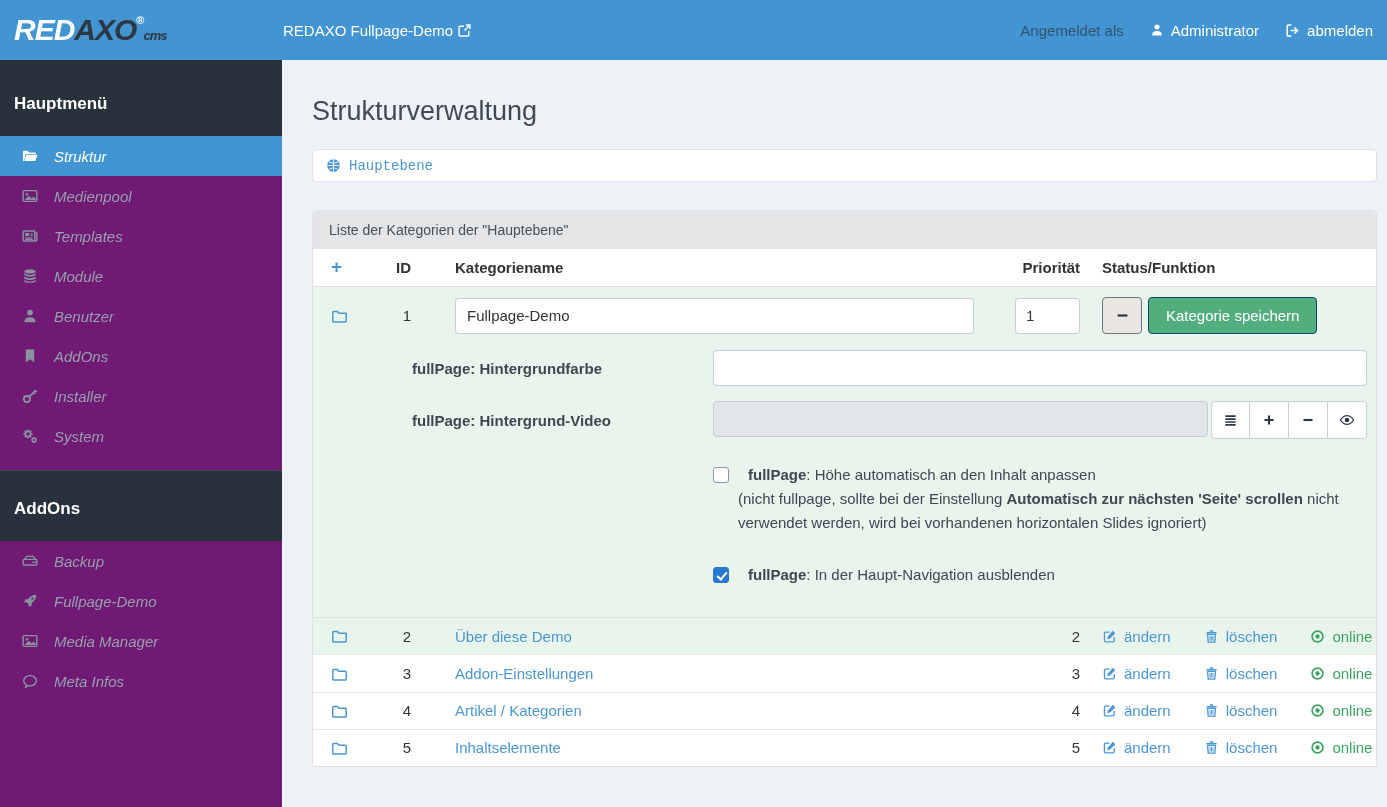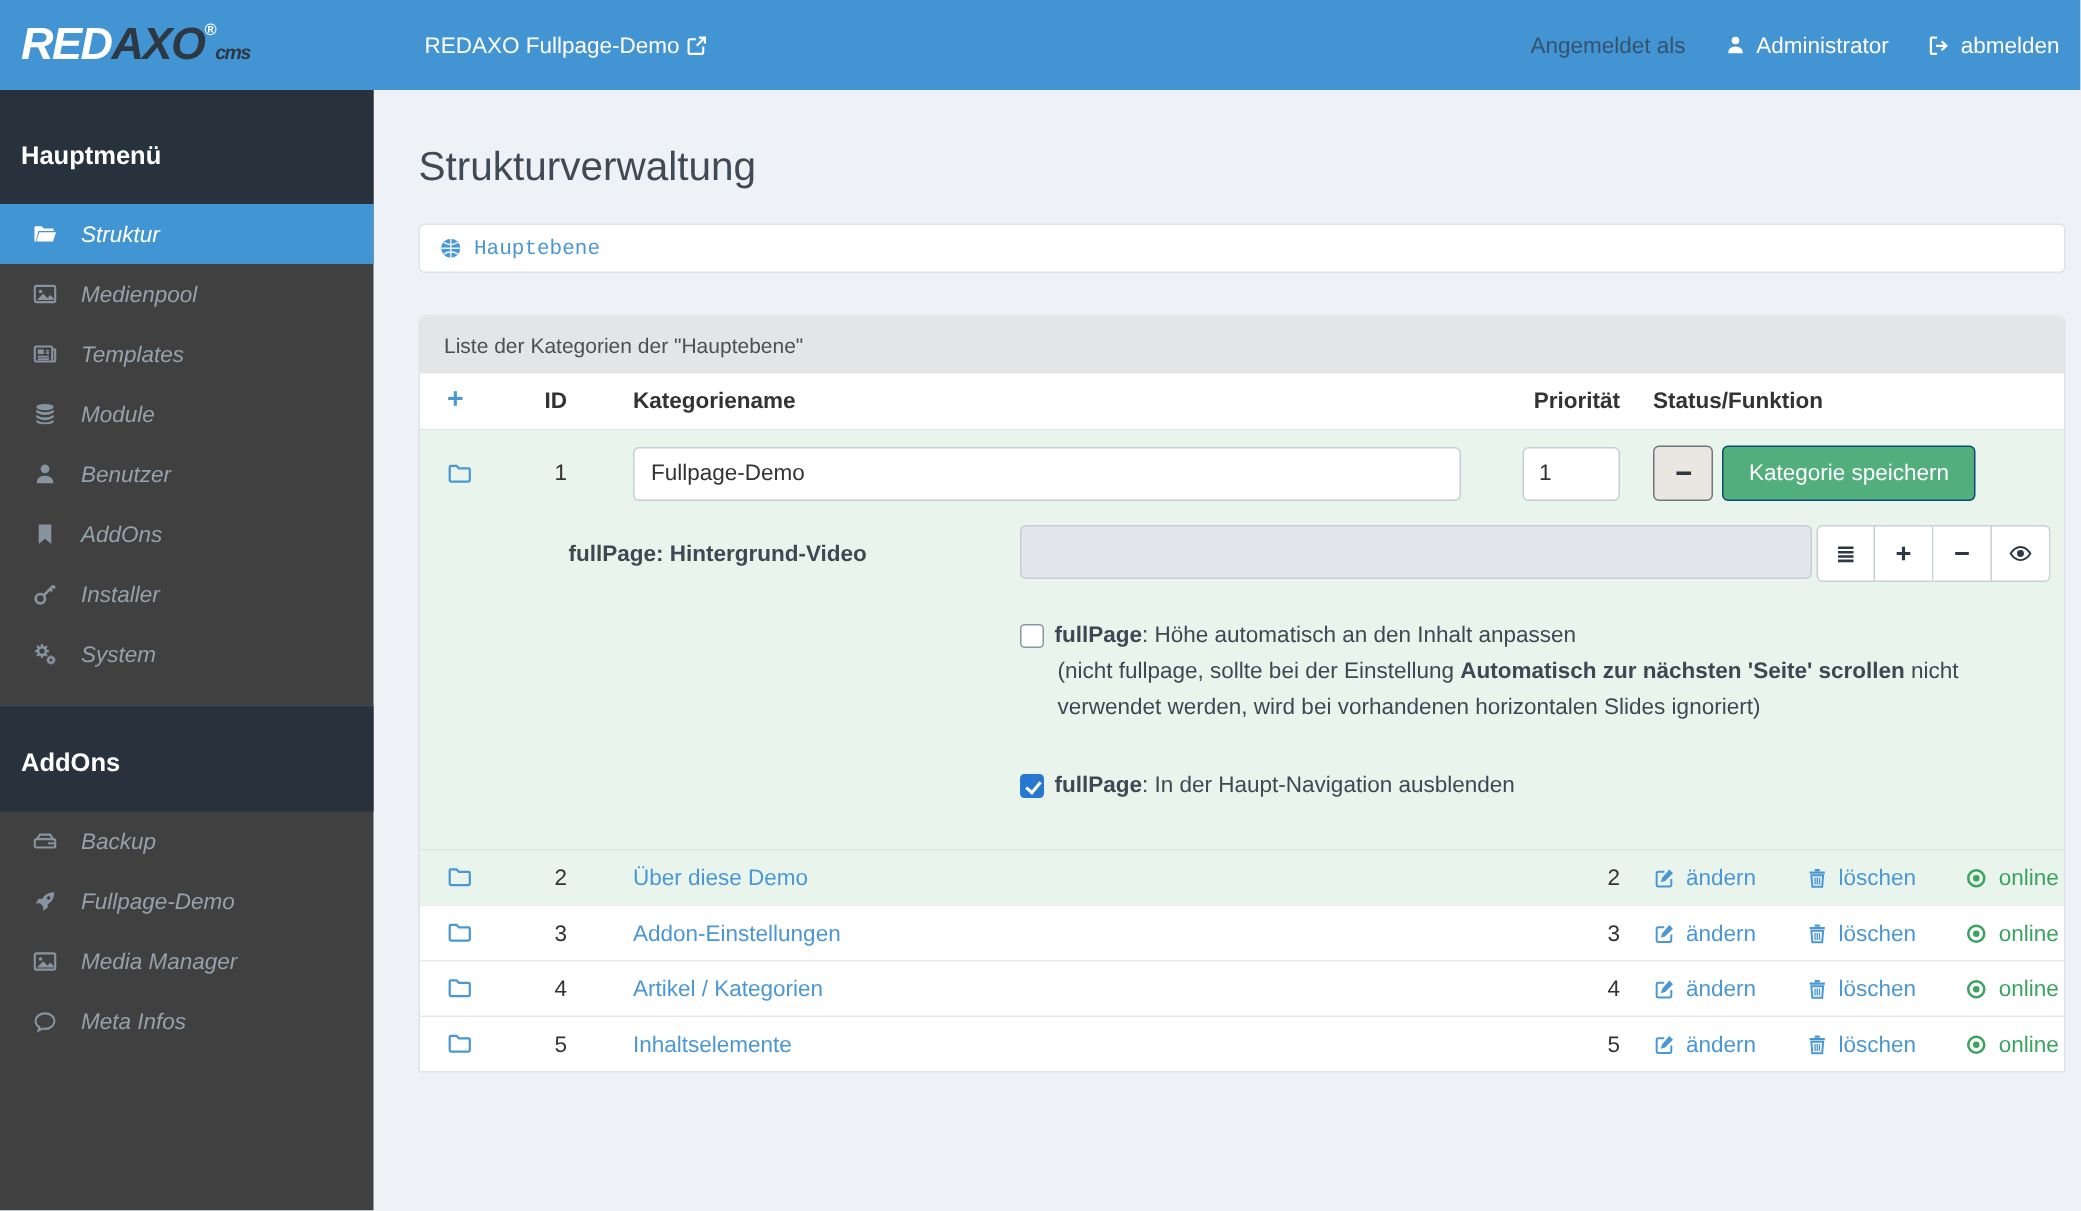--- a/index.html
+++ b/index.html
@@ -17,21 +17,21 @@
   .site-link { color:#fff; font-size:15px; margin-left:34px; display:flex; align-items:center; gap:4px; text-decoration:none; cursor:pointer; }
   .topbar-right { position:absolute; right:14px; display:flex; align-items:center; gap:26px; font-size:15px; }
   .muted-label { color:#34536f; }
   .top-user, .top-logout { color:#fff; display:flex; align-items:center; gap:7px; cursor:pointer; }
   .icon { display:inline-block; vertical-align:middle; flex:none; }
 
   
   .page-body { display:flex; height:747px; }
 
   
-  .sidebar { width:249px; background:#404040; flex:none; }
+  .sidebar { width:282px; background:#701a75; flex:none; }
   .nav-heading { background:#27323d; padding:34px 14px 22px 14px; color:#fff; font-size:17px; font-weight:bold; }
   .nav-heading.second { padding:28px 14px 22px 14px; }
   .nav-item { height:40px; display:flex; align-items:center; padding-left:22px; gap:16px; color:#96a1ac; font-size:15px; cursor:pointer;font-style:italic; }
   .nav-item .icon { color:#8794a0; }
   .nav-item.active { background:#4295d3; color:#fff; }
   .nav-item.active .icon { color:#fff; }
   .nav-divider { border-top:1px solid #3c4956; margin-top:14px; }
 
   
   .main { flex:1; padding:22px 10px 0 30px; }
@@ -64,21 +64,21 @@
   .form-row { display:flex; align-items:center; margin-bottom:15px; }
   .form-label { width:400px; padding-left:99px; font-weight:bold; font-size:15px; color:#3d4852; flex:none; }
   .form-field { flex:1; display:flex; }
   .form-field .text-input.disabled { background:#e2e6ea; }
   .media-btns { display:flex; flex:none; }
   .media-btn { width:39px; height:38px; background:#fff; border:1px solid #c9d1d8; border-left:none; display:flex; align-items:center; justify-content:center; color:#2d3845; cursor:pointer; }
   .media-btn:first-child { border-left:1px solid #c9d1d8; border-radius:4px 0 0 4px; margin-left:3px; }
   .media-btn:last-child { border-radius:0 4px 4px 0; }
 
   .check-row { margin:24px 0 0 400px; font-size:15px; color:#3d4852; line-height:24px; max-width:700px; }
-  .check-line { display:flex; gap:7px; align-items:flex-start; }
+  .check-line { display:flex; gap:19px; align-items:flex-start; }
   .checkbox { width:16px; height:16px; border:1px solid #8b98a4; border-radius:3px; background:#fff; margin-top:4px; flex:none; cursor:pointer; position:relative; }
   .checkbox.on { background:#2779d0; border-color:#2779d0; }
   .checkbox.on::after { content:""; position:absolute; left:4.5px; top:1.5px; width:4px; height:8px; border:solid #fff; border-width:0 2px 2px 0; transform:rotate(40deg); }
   .check-note { margin-left:25px; }
   b { color:#3d4852; }
 
   .cat-row { border-top:1px solid #e6eaed; padding:9px 0; background:#fff; }
   .cat-row.highlight { background:#e9f4ed; border-top:none; }
   .cat-row .col-icon { color:#4b97d4; }
   .cat-link { color:#4b97d4; text-decoration:none; cursor:pointer; }
@@ -339,20 +339,26 @@
             <button class="btn-minus">
                 <svg class="icon" width="15" height="15">
                   <use href="#i-minus"></use>
                 </svg>
               </button>
             <button class="btn-save">Kategorie speichern</button>
           </div>
         </div>
 
         <div class="edit-extra">
+          <div class="form-row">
+            <div class="form-label">fullPage: Hintergrundfarbe</div>
+            <div class="form-field">
+              <input class="text-input" value="" style="">
+            </div>
+          </div>
 
 
           <div class="form-row">
             <div class="form-label">fullPage: Hintergrund-Video</div>
             <div class="form-field">
               <input class="text-input disabled" readonly="" value="" style="">
               <div class="media-btns">
                 <button class="media-btn">
                     <svg class="icon" width="15" height="15">
                       <use href="#i-bars"></use>

